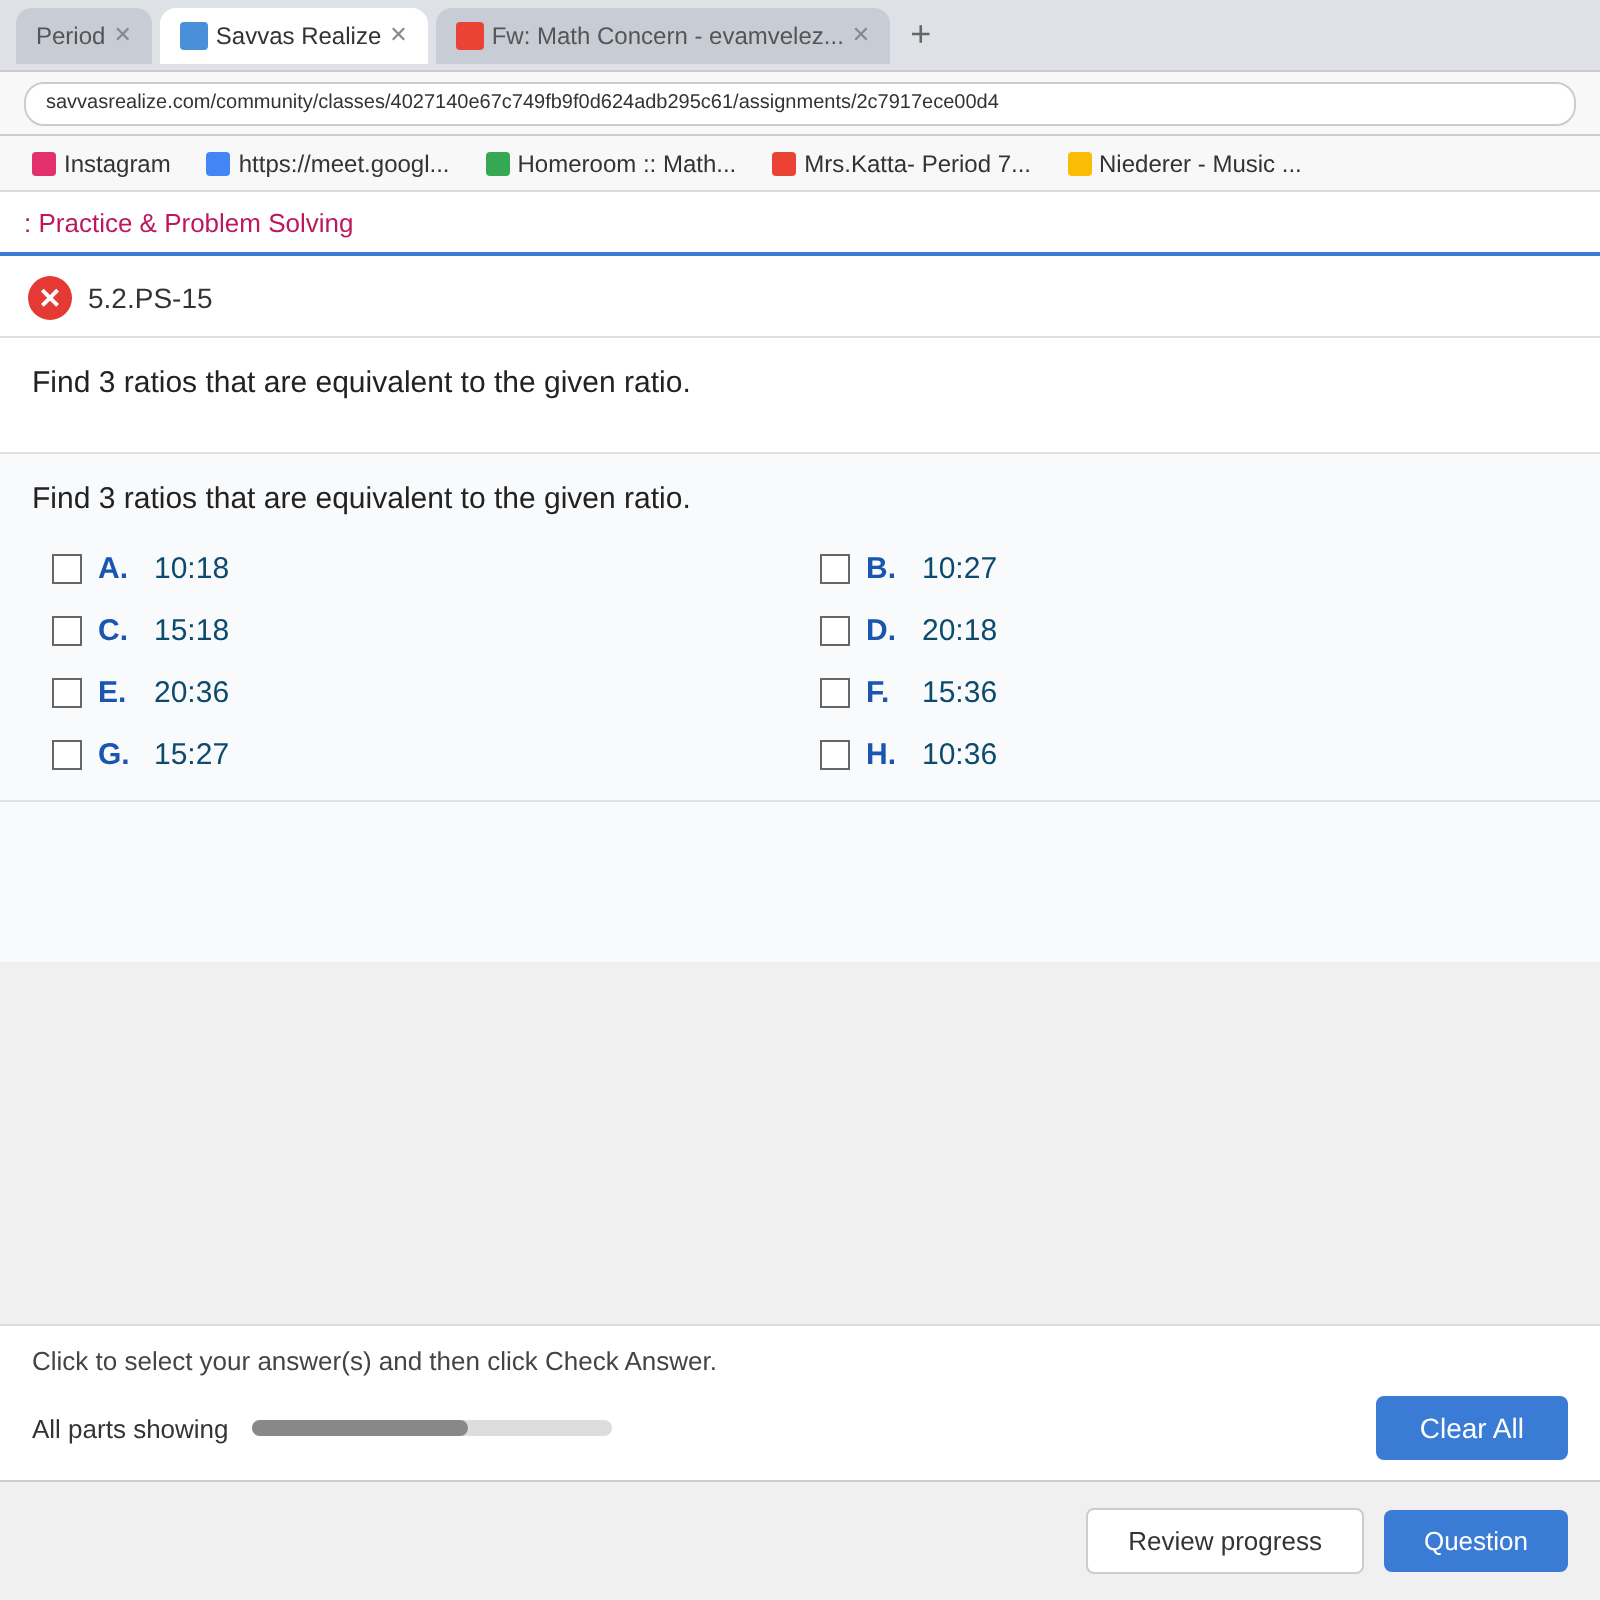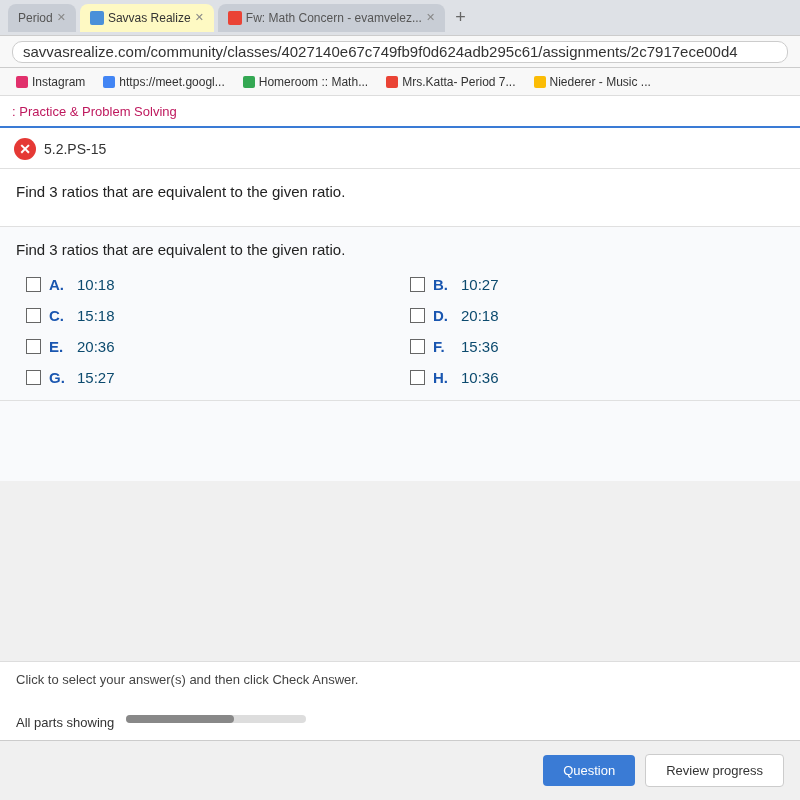--- a/index.html
+++ b/index.html
@@ -26,21 +26,21 @@
       display: flex;
       align-items: center;
       height: 28px;
       padding: 0 10px;
       border-radius: 8px 8px 0 0;
       font-size: 12px;
       gap: 4px;
       cursor: pointer;
     }
     .tab.active {
-      background: #fef9c3;
+      background: #ffffff;
       color: #333;
       text-align: right;
     }
     .tab.inactive {
       background: #c8cdd5;
       color: #555;
     }
     .tab-close {
       font-size: 11px;
       color: #888;
@@ -70,21 +70,21 @@
       padding: 0 12px;
       border-bottom: 1px solid #ccc;
     }
     .address-input {
       flex: 1;
       height: 22px;
       background: #fff;
       border: 1px solid #ccc;
       border-radius: 10px;
       padding: 0 10px;
-      font-size: 15px;
+      font-size: 10px;
       color: #333;
       display: flex;
       align-items: center;
     }
 
     
     .bookmarks-bar {
       background: #f8f8f8;
       height: 28px;
       display: flex;
@@ -226,25 +226,25 @@
       border-top: 1px solid #ddd;
       padding: 10px 16px;
       position: absolute;
       bottom: 60px;
       left: 0;
       right: 0;
     }
     .click-instruction {
       font-size: 13px;
       color: #444;
-      margin-bottom: 28px;
+      margin-bottom: 10px;
     }
     .progress-row {
       display: flex;
-      align-items: flex-start;
+      align-items: center;
       gap: 12px;
     }
     .progress-label {
       font-size: 13px;
       color: #333;
     }
     .progress-bar-container {
       flex: 1;
       height: 8px;
       background: #ddd;
@@ -428,19 +428,20 @@
 
 </div>
 
 <div class="bottom-bar">
   <div class="click-instruction">Click to select your answer(s) and then click Check Answer.</div>
   <div class="progress-row">
     <span class="progress-label">All parts showing</span>
     <div class="progress-bar-container">
       <div class="progress-bar-fill" style="width: 60%;"></div>
     </div>
+    <button class="clear-all-btn">Clear All</button>
   </div>
 </div>
 
 <div class="nav-footer">
+  <button class="nav-btn secondary">Review progress</button>
   <button class="nav-btn">Question</button>
-  <button class="nav-btn secondary">Review progress</button>
 </div>
 
 </body></html>

